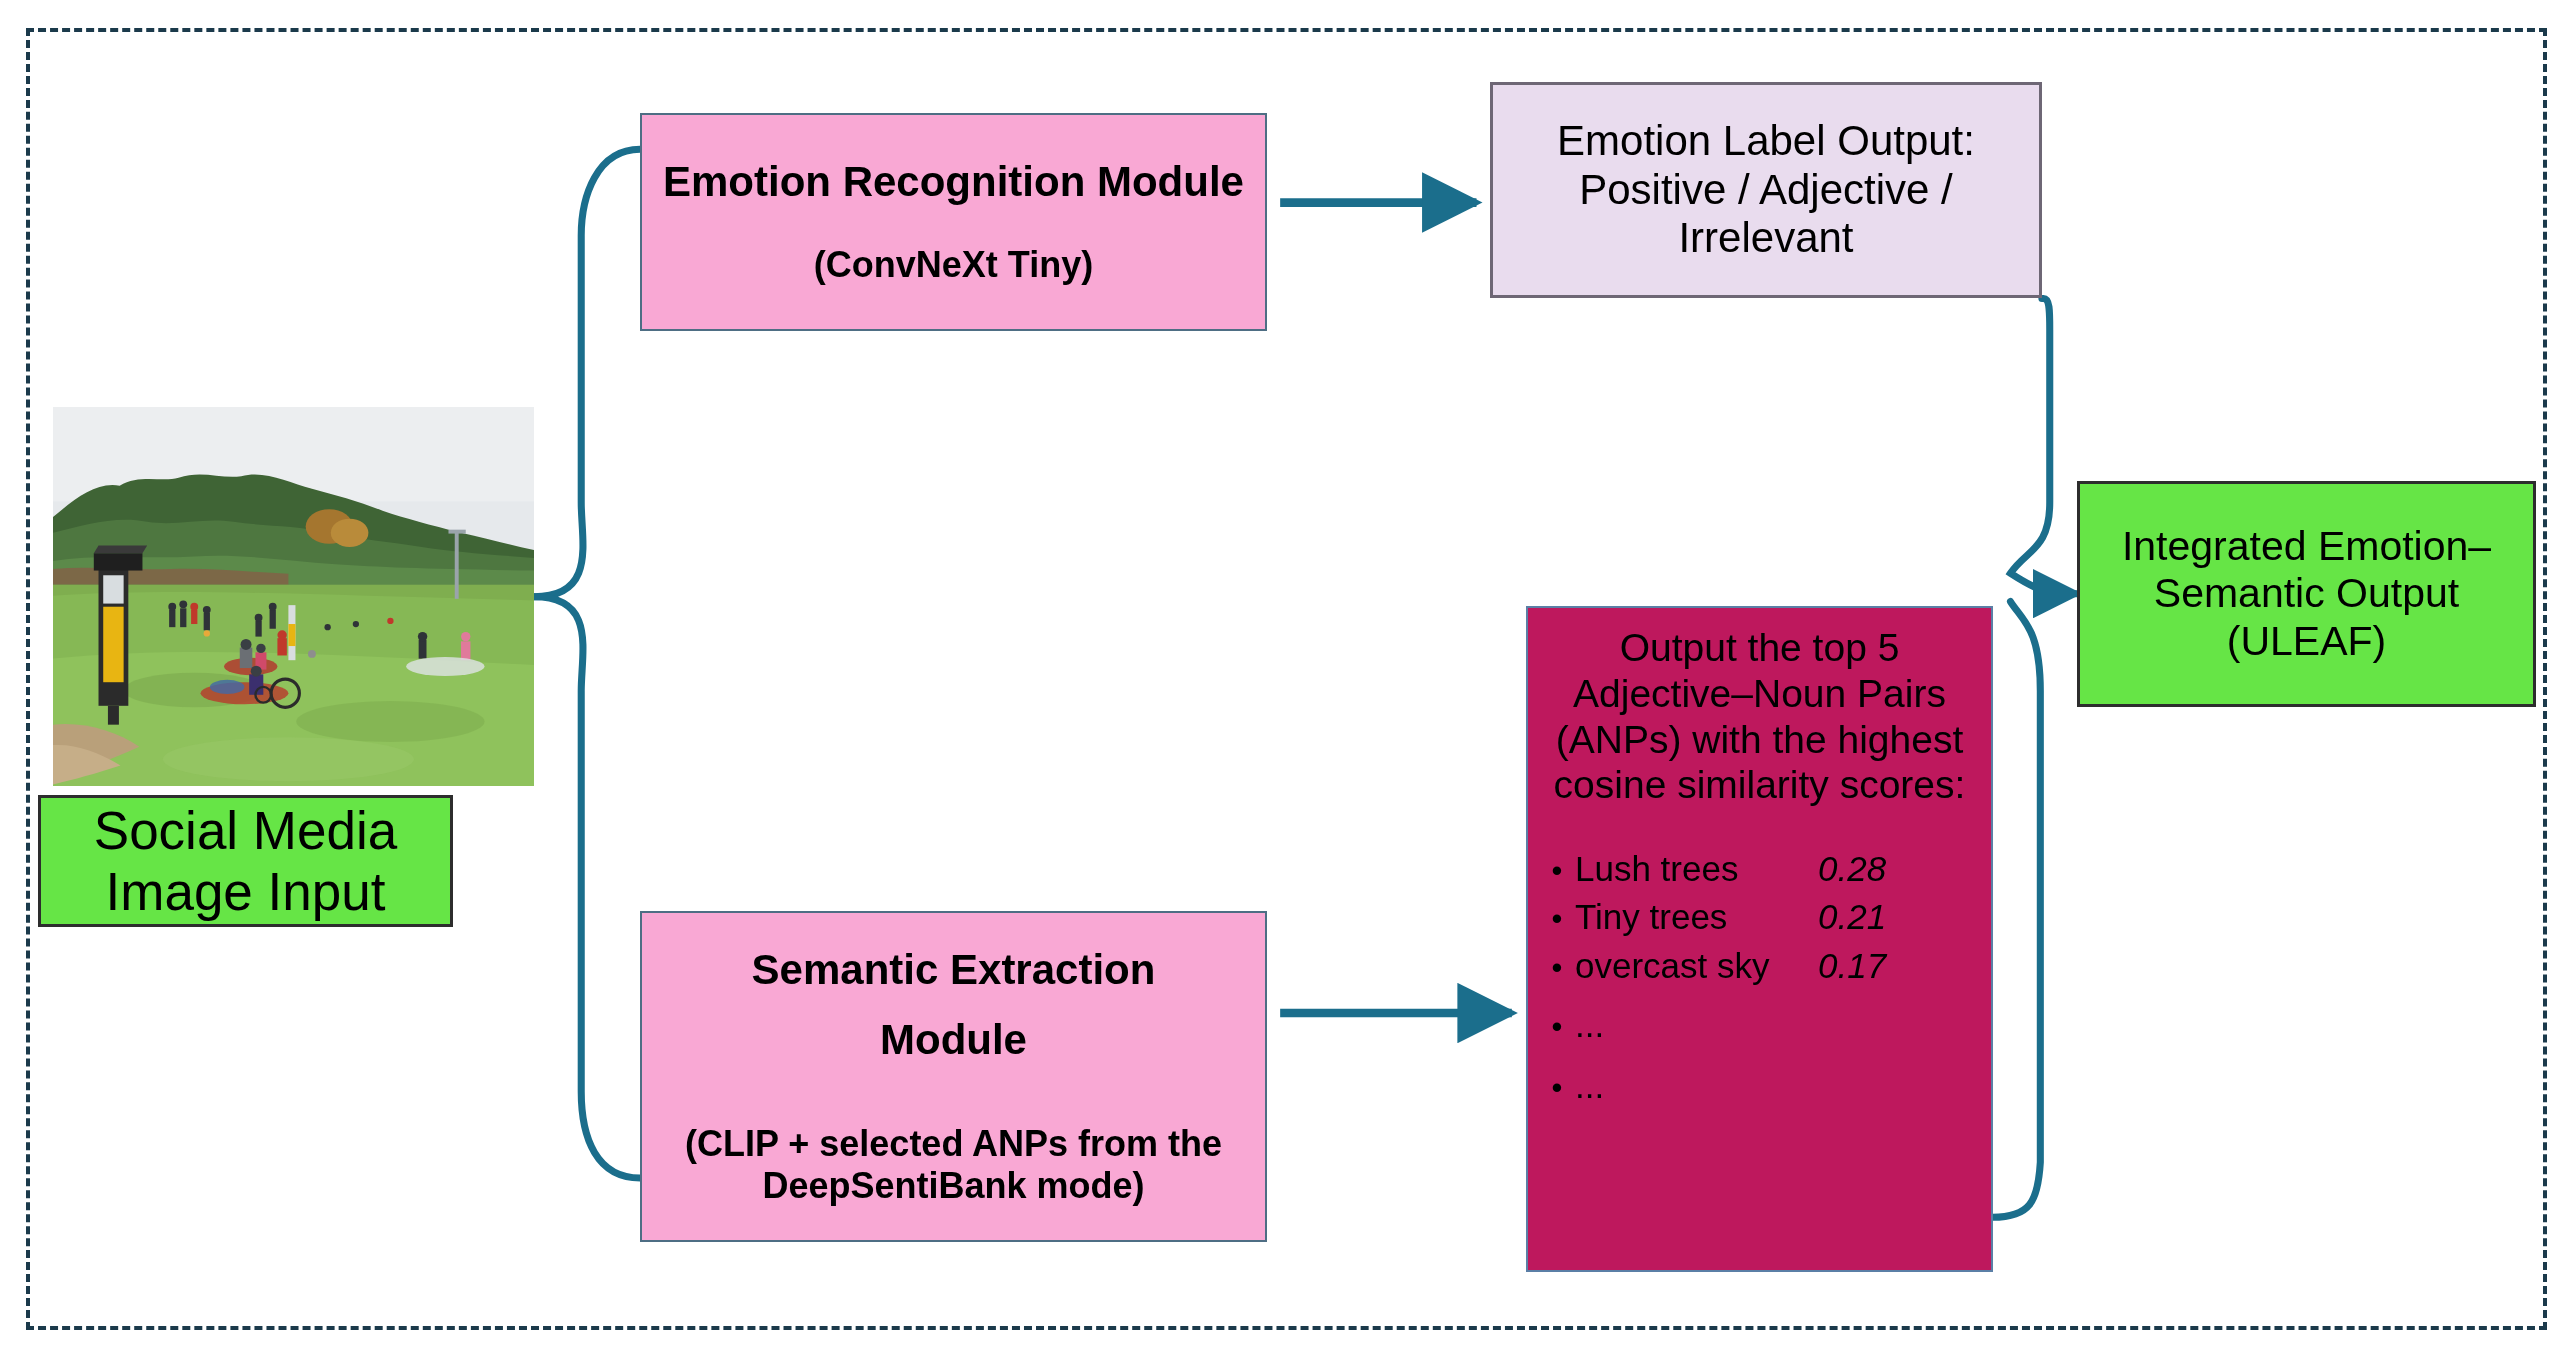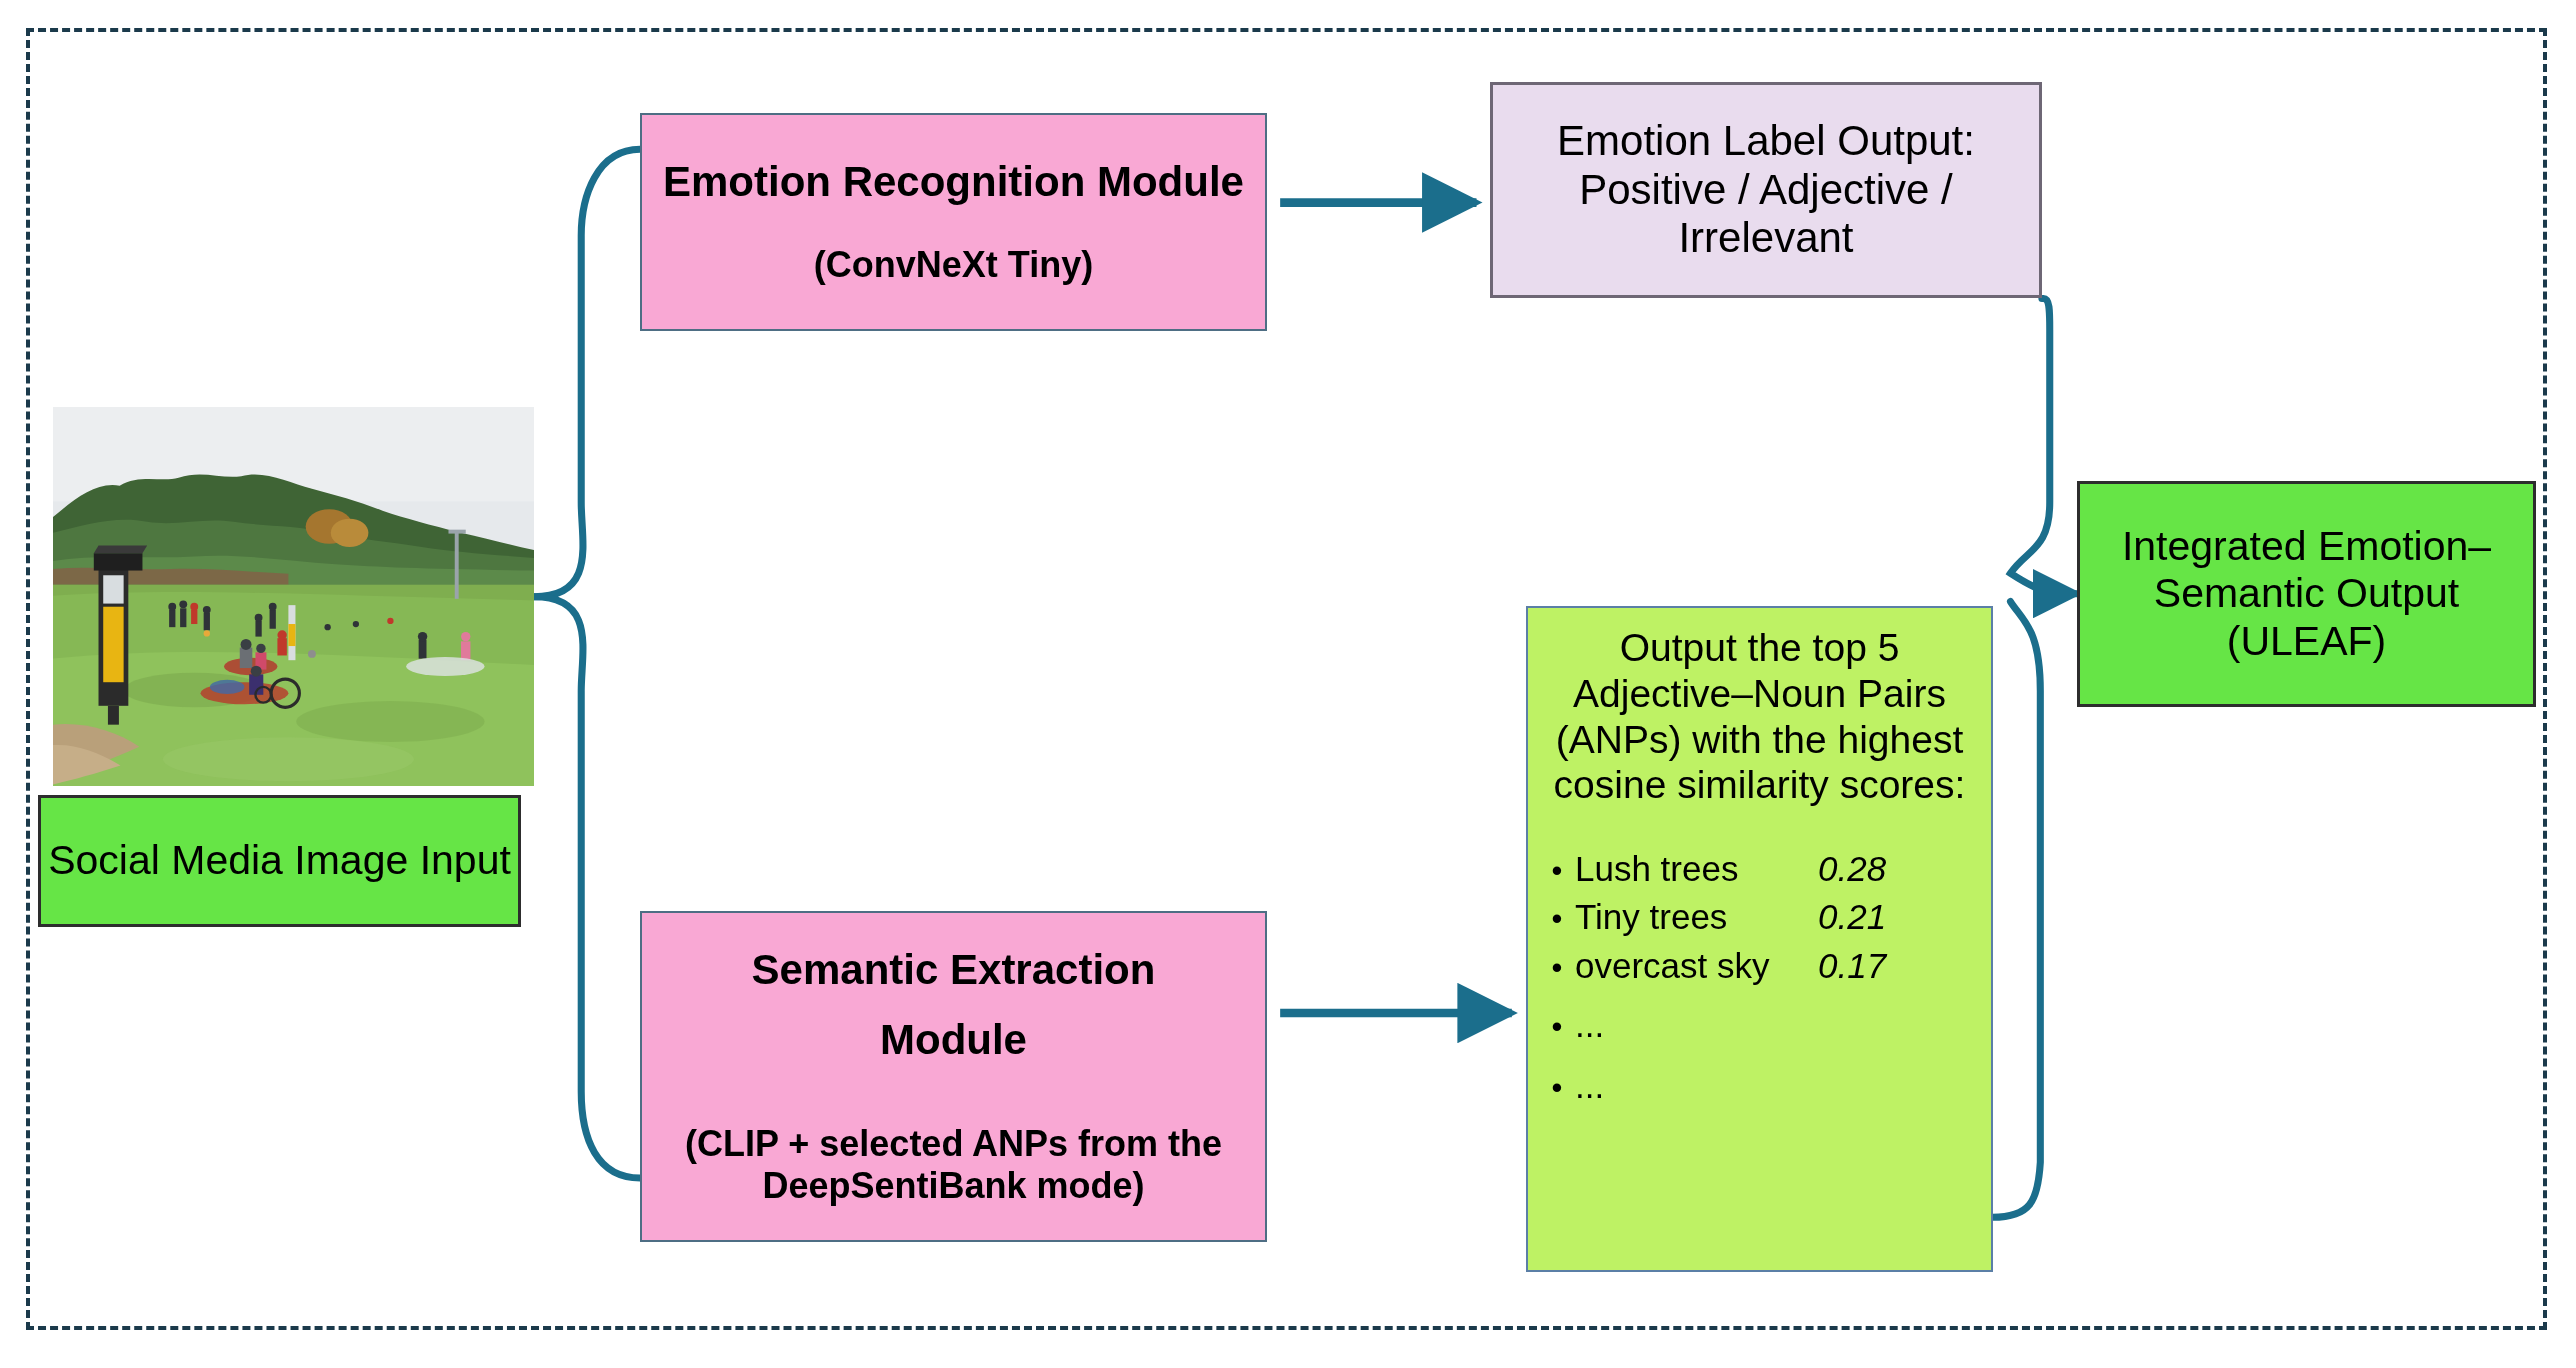--- a/index.html
+++ b/index.html
@@ -18,35 +18,35 @@
   #sem{left:640px;top:911px;width:627px;height:331px;gap:21px;}
   .orange .title{font-size:42px;}
   .orange .sub{font-size:36px;margin-top:38px;}
 
   
   #emo-label{left:1490px;top:82px;width:552px;height:216px;
              background:#e9dcee;border:3.1px solid #6e6775;font-size:42px;}
 
   
   #anp{left:1526px;top:606px;width:467px;height:666px;
-       background:#bef264;border:2.4px solid #5b7fa6;
+       background:#be185d;border:2.4px solid #5b7fa6;
        flex-direction:column;align-items:stretch;justify-content:flex-start;
        padding:17.3px 11px 7.9px 11px;}
   #anp .anp-head{font-size:39px;line-height:1.17;text-align:center;}
   #anp .anp-list{margin-top:41px;list-style:none;padding:0;}
   #anp .anp-row{display:flex;align-items:baseline;font-size:35px;margin-bottom:7.9px;
                 text-align:left;}
   #anp .bullet{width:36px;flex:0 0 36px;text-align:center;font-size:31px;}
   #anp .anp-name{flex:0 0 243px;}
   #anp .anp-score{flex:0 0 auto;font-style:italic;}
   #anp .anp-row.ellipsis{margin-top:19px;margin-bottom:20.4px;}
 
   
   .green{background:#66e546;border:3.1px solid #2d2d2d;}
-  #sm-input{left:38px;top:795px;width:483px;height:132px;font-size:41px;}
+  #sm-input{left:38px;top:795px;width:415px;height:132px;font-size:53px;}
   #uleaf{left:2077px;top:481px;width:459px;height:226px;font-size:41px;}
 
   
   #photo{position:absolute;left:53px;top:407px;width:481px;height:379px;
          overflow:hidden;background:#cfd8dc;}
   #photo svg{display:block;width:100%;height:100%;}
 
   
   #wires{position:absolute;left:0;top:0;width:2576px;height:1368px;
          pointer-events:none;}

